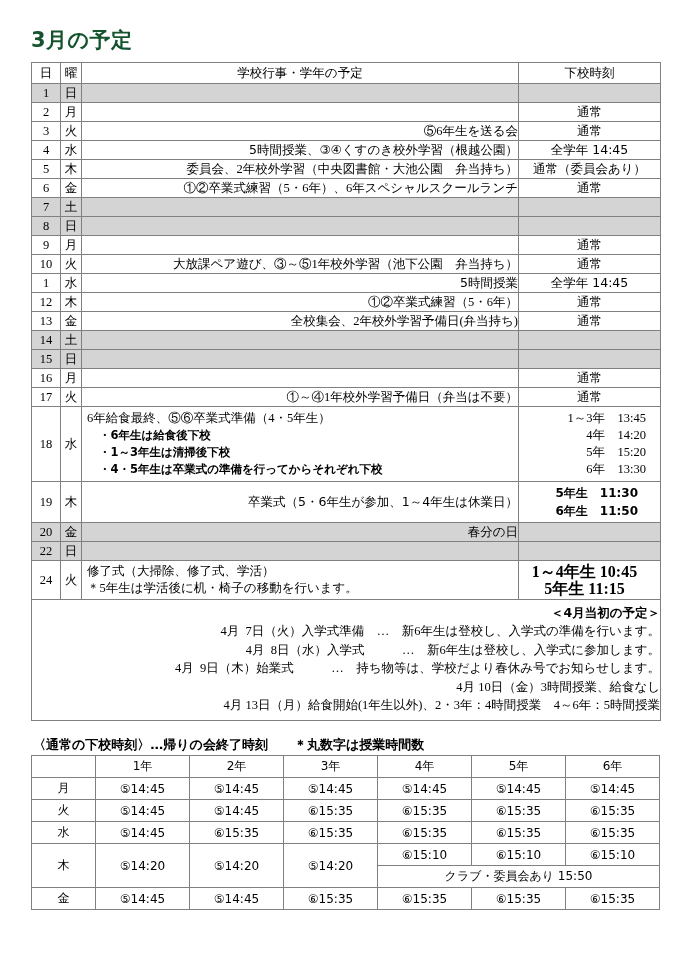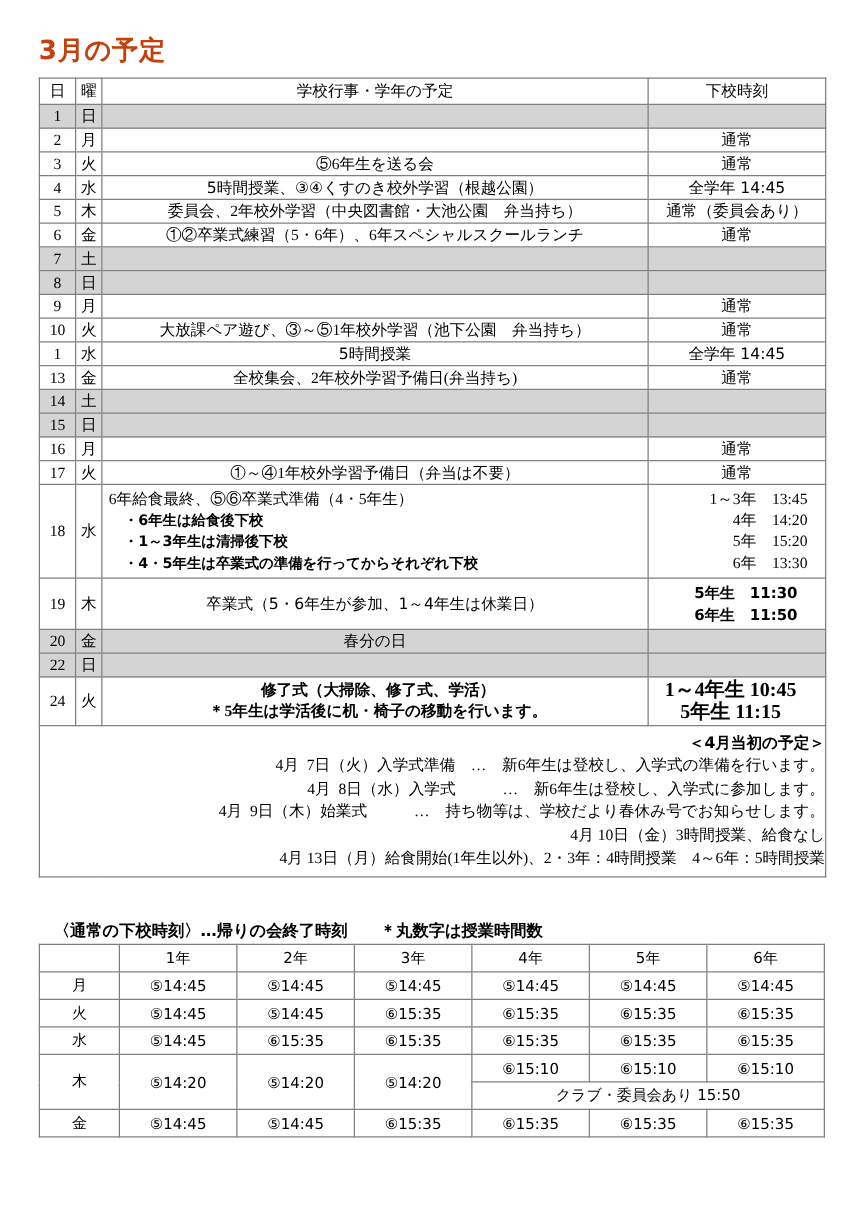--- a/index.html
+++ b/index.html
@@ -15,21 +15,21 @@
   .page { position: relative; width: 690px; height: 977px; padding: 0; }
 
   
   .title {
     position: absolute;
     left: 31px;
     top: 30px;
     font-family: "DejaVu Sans", "Liberation Sans", sans-serif;
     font-size: 21px;
     font-weight: bold;
-    color: #c2410c;
+    color: #14532d;
     letter-spacing: 0.5px;
     line-height: 1;
     white-space: nowrap;
   }
 
   
   .sched-wrap { position: absolute; left: 31px; top: 62px; width: 629px; }
   table.sched {
     border-collapse: collapse;
     width: 629px;
@@ -43,56 +43,56 @@
     vertical-align: middle;
   }
   col.c-day   { width: 29px; }
   col.c-dow   { width: 21px; }
   col.c-event { width: 437px; }
   col.c-time  { width: 142px; }
 
   .hdr { text-align: center; height: 21px; font-size: 12.5px; }
   .cell-day  { text-align: center; }
   .cell-dow  { text-align: center; }
-  .cell-ev   { text-align: center; padding-left: 5px; }
+  .cell-ev   { text-align: right; padding-left: 5px; }
   .cell-tm   { text-align: center; }
   tr.r { height: 19px; }
   tr.shade td { background: #d4d4d4; }
 
   .b { font-family: "DejaVu Sans", "Liberation Sans", sans-serif; font-weight: bold; font-size: 12px; }
 
   
   .ml { padding: 3px 0 3px 5px; line-height: 17px; text-align: left; }
   .ml .ln1 { font-size: 12.5px; }
   .ml .ind { padding-left: 12px; font-family: "DejaVu Sans", "Liberation Sans", sans-serif;
              font-weight: bold; font-size: 11.5px; }
   .tm-block { line-height: 17px; padding: 3px 14px 3px 0; text-align: right; }
   .tm-block div { white-space: pre; }
   .tm-2 { line-height: 18px; padding: 2px 22px 2px 0; text-align: right;
           font-family: "DejaVu Sans", "Liberation Sans", sans-serif;
           font-weight: bold; font-size: 12px; }
   .tm-24 { line-height: 17px; padding: 2px 10px 2px 0; text-align: center;
            font-family: Liberation Serif, serif;
            font-weight: bold; font-size: 16px; }
-  .ev-24 { padding: 2px 0 2px 5px; line-height: 17px; text-align: center; font-size: 12.5px; font-weight: bold; }
+  .ev-24 { padding: 2px 0 2px 5px; line-height: 17px; text-align: left; font-size: 12.5px; }
 
   
   .april { padding: 4px 0 5px 4px; text-align: right; }
   .april-hd {
     font-family: "DejaVu Sans", "Liberation Sans", sans-serif;
     font-weight: bold;
     font-size: 12.5px;
     line-height: 18px;
   }
   .april-line { font-size: 12.5px; line-height: 18.5px; padding-left: 14px; white-space: pre; }
 
   
   .low-head {
     position: absolute;
-    left: 43px;
+    left: 33px;
     top: 736px;
     font-family: "DejaVu Sans", "Liberation Sans", sans-serif;
     font-weight: bold;
     font-size: 13px;
     white-space: pre;
   }
   .low-wrap { position: absolute; left: 31px; top: 755px; width: 532px; }
   table.low {
     border-collapse: collapse;
     width: 629px;
@@ -194,20 +194,26 @@
             <td class="cell-ev">大放課ペア遊び、③～⑤1年校外学習（池下公園　弁当持ち）</td>
             <td class="cell-tm">通常</td>
           </tr>
           <tr class="r">
             <td class="cell-day">1</td>
             <td class="cell-dow">水</td>
             <td class="cell-ev b">5時間授業</td>
             <td class="cell-tm b">全学年 14:45</td>
           </tr>
           <tr class="r">
+            <td class="cell-day">12</td>
+            <td class="cell-dow">木</td>
+            <td class="cell-ev">①②卒業式練習（5・6年）</td>
+            <td class="cell-tm">通常</td>
+          </tr>
+          <tr class="r">
             <td class="cell-day">13</td>
             <td class="cell-dow">金</td>
             <td class="cell-ev">全校集会、2年校外学習予備日(弁当持ち)</td>
             <td class="cell-tm">通常</td>
           </tr>
           <tr class="r shade">
             <td class="cell-day">14</td>
             <td class="cell-dow">土</td>
             <td class="cell-ev"></td>
             <td class="cell-tm"></td>

